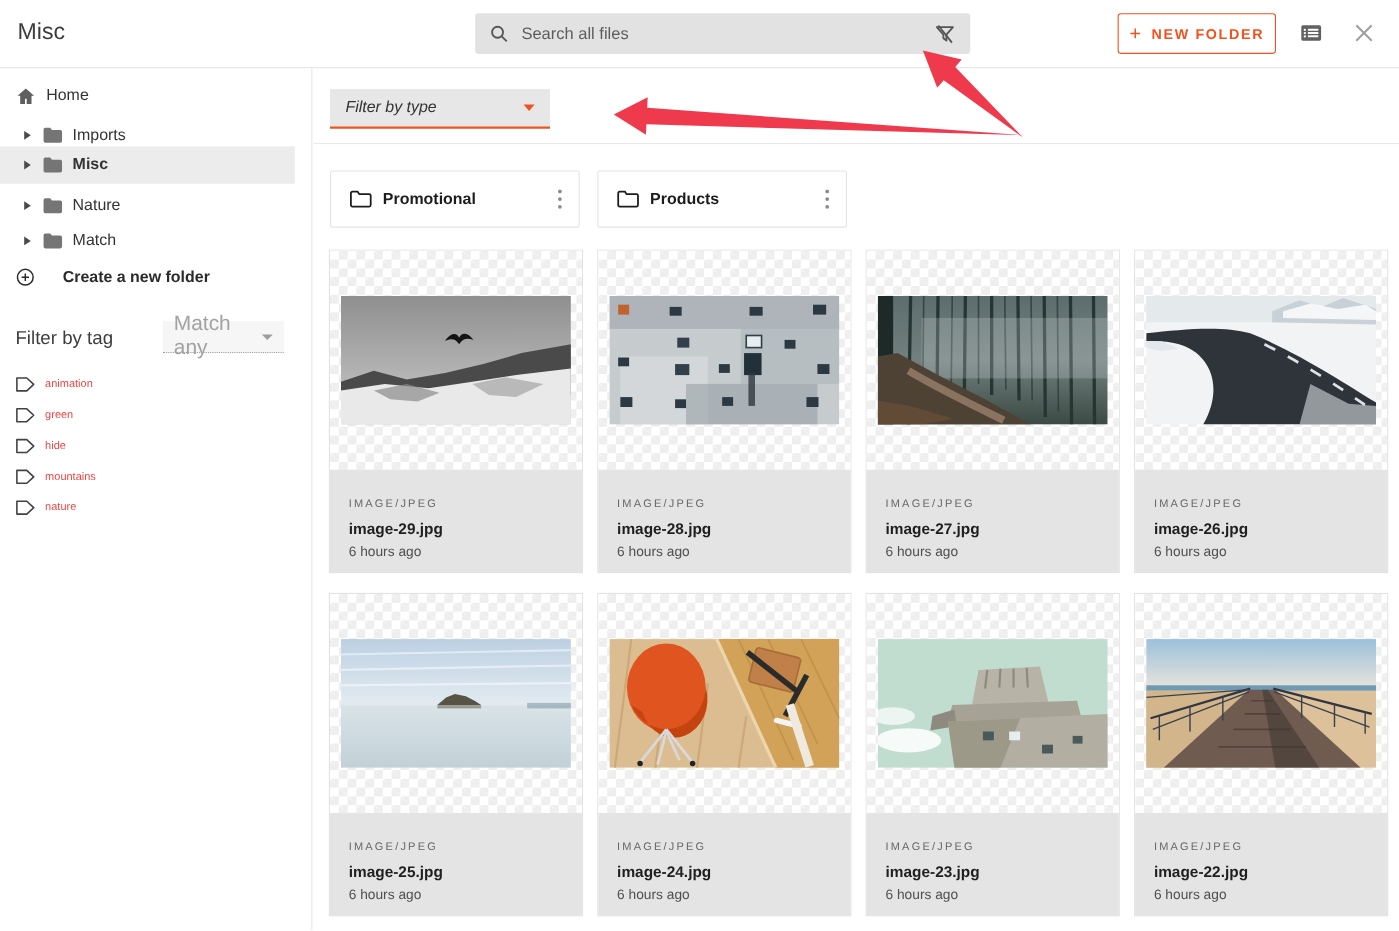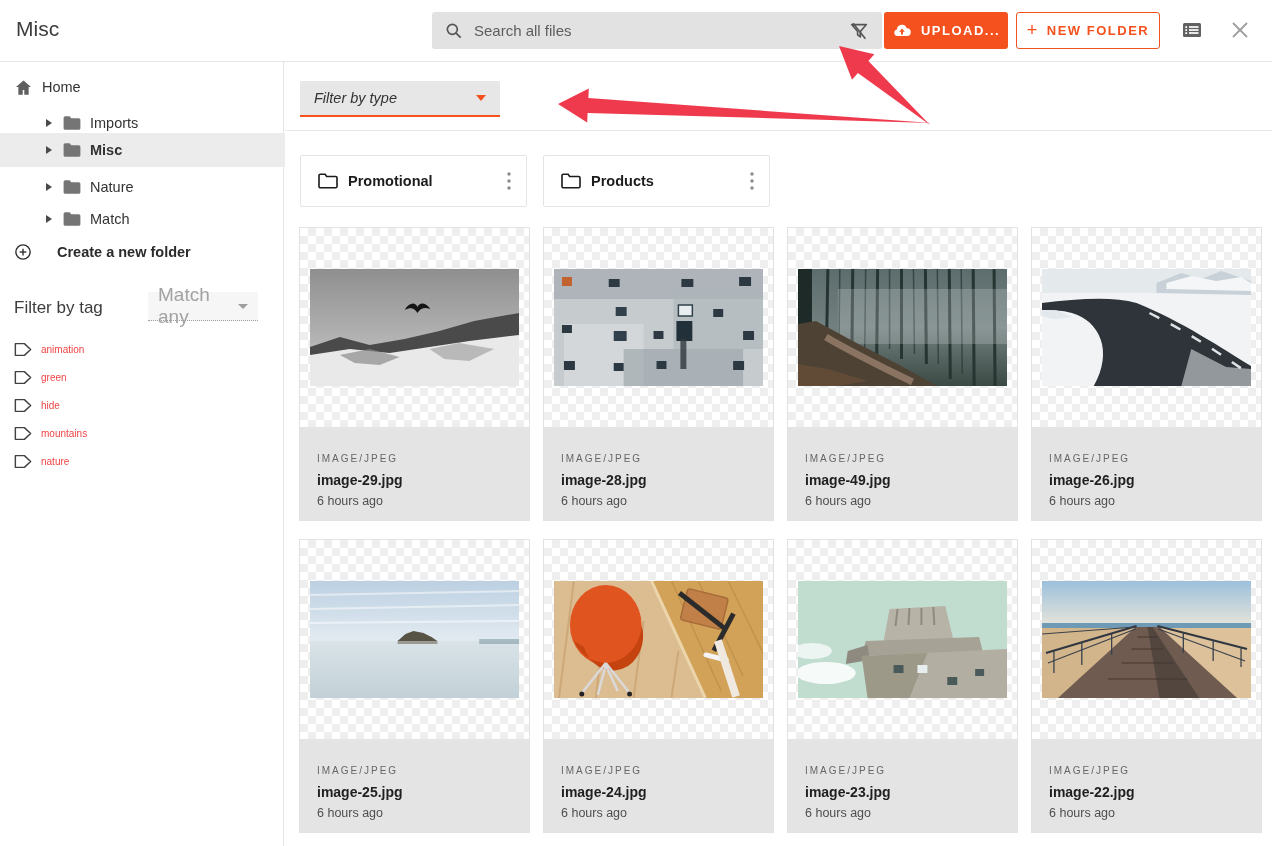--- a/index.html
+++ b/index.html
@@ -19,21 +19,21 @@
               font-family:"Liberation Sans",sans-serif;cursor:pointer;}
   .btn-newfolder{position:absolute;left:1016px;top:12px;width:144px;height:37px;background:#fff;
               border:1px solid var(--accent);border-radius:3px;color:var(--accent);font-size:13px;
               font-weight:bold;letter-spacing:1.5px;display:flex;align-items:center;justify-content:center;
               gap:8px;font-family:"Liberation Sans",sans-serif;cursor:pointer;box-sizing:border-box;}
   .hicon{position:absolute;top:18px;width:24px;height:24px;cursor:pointer;}
 
   
   .sidebar{position:absolute;left:0;top:61px;width:284px;height:785px;background:#fff;
            border-right:1px solid #e6e6e6;box-sizing:border-box;}
-  .side-row{position:absolute;left:0;width:268px;height:31px;display:flex;align-items:center;cursor:pointer;padding-left:24px;}
+  .side-row{position:absolute;left:0;width:268px;height:31px;display:flex;align-items:center;cursor:pointer;}
   .side-row .caret{width:0;height:0;border-left:6px solid #4a4a4a;border-top:4.5px solid transparent;
                    border-bottom:4.5px solid transparent;margin-left:22px;}
   .side-row .ficon{width:20px;height:16px;margin-left:10px;flex:none;}
   .side-row .lbl{margin-left:8px;font-size:14.5px;color:#333;}
   .side-row.selected{background:#ececec;height:34px;}
   .side-row.selected .lbl{font-weight:bold;}
   .home-row{position:absolute;left:14px;top:15px;display:flex;align-items:center;cursor:pointer;height:22px;}
   .home-row .lbl{margin-left:9px;font-size:14.5px;color:#333;}
   .create-row{position:absolute;left:14px;top:180px;display:flex;align-items:center;cursor:pointer;height:22px;}
   .create-row .lbl{margin-left:25px;font-size:14.5px;font-weight:bold;color:#2b2b2b;}
@@ -93,28 +93,20 @@
         <circle cx="10" cy="10" r="6" fill="none" stroke="#555" stroke-width="2"></circle>
         <line x1="14.5" y1="14.5" x2="20" y2="20" stroke="#555" stroke-width="2"></line>
       </svg>
       <span class="ph">Search all files</span>
       <svg width="22" height="22" viewBox="0 0 24 24">
         <path d="M4 5h16l-6.5 7.5v6l-3-2.4v-3.6Z" fill="none" stroke="#555" stroke-width="1.8" stroke-linejoin="round"></path>
         <line x1="5.5" y1="3.5" x2="19" y2="20.5" stroke="#555" stroke-width="1.8"></line>
       </svg>
     </div>
 
-    <button class="btn-upload">
-      <svg width="20" height="20" viewBox="0 0 24 24">
-        <path d="M6.5 18a4 4 0 0 1-.6-7.9A6 6 0 0 1 17.6 8.6 4.2 4.2 0 0 1 18 18Z" fill="#fff"></path>
-        <polygon points="12,9 15.4,13 8.6,13" fill="#f4511e"></polygon>
-        <rect x="10.8" y="12.2" width="2.4" height="4" fill="#f4511e"></rect>
-      </svg>
-      <span>UPLOAD...</span>
-    </button>
 
     <button class="btn-newfolder">
       <span style="font-size:18px;font-weight:normal;">+</span>
       <span>NEW FOLDER</span>
     </button>
 
     <svg class="hicon" style="left:1180px" viewBox="0 0 24 24">
       <rect x="3" y="5" width="18" height="14" rx="1.5" fill="#616161"></rect>
       <line x1="9" y1="9" x2="18.5" y2="9" stroke="#fff" stroke-width="1.7"></line>
       <line x1="9" y1="12" x2="18.5" y2="12" stroke="#fff" stroke-width="1.7"></line>
@@ -344,21 +336,21 @@
           </g>
           <rect x="40" y="20" width="170" height="55" fill="#cfd8d6" opacity="0.25"></rect>
           <rect x="0" y="0" width="14" height="117" fill="#1e2a27"></rect>
           <polygon points="0,117 0,55 18,52 55,72 100,95 140,117" fill="#4e4234"></polygon>
           <path d="M28 68 C55 84 80 96 115 113" stroke="#8a7360" stroke-width="7" fill="none"></path>
           <polygon points="0,95 30,100 70,112 40,117 0,117" fill="#6b4f38" opacity="0.65"></polygon>
         </svg>
       </div>
       <div class="meta">
         <div class="ftype">IMAGE/JPEG</div>
-        <div class="fname">image-49.jpg</div>
+        <div class="fname">image-27.jpg</div>
         <div class="ftime">6 hours ago</div>
       </div>
     </div>
 
     <div class="fcard" style="left:746px;top:166px">
       <div class="thumb">
         <svg class="ph" viewBox="0 0 210 117" preserveAspectRatio="none">
           <rect width="210" height="117" fill="#f1f3f5"></rect>
           <rect width="210" height="24" fill="#e4e9ec"></rect>
           <polygon points="115,14 140,4 160,10 180,2 210,12 210,26 115,24" fill="#c8d1d7"></polygon>

